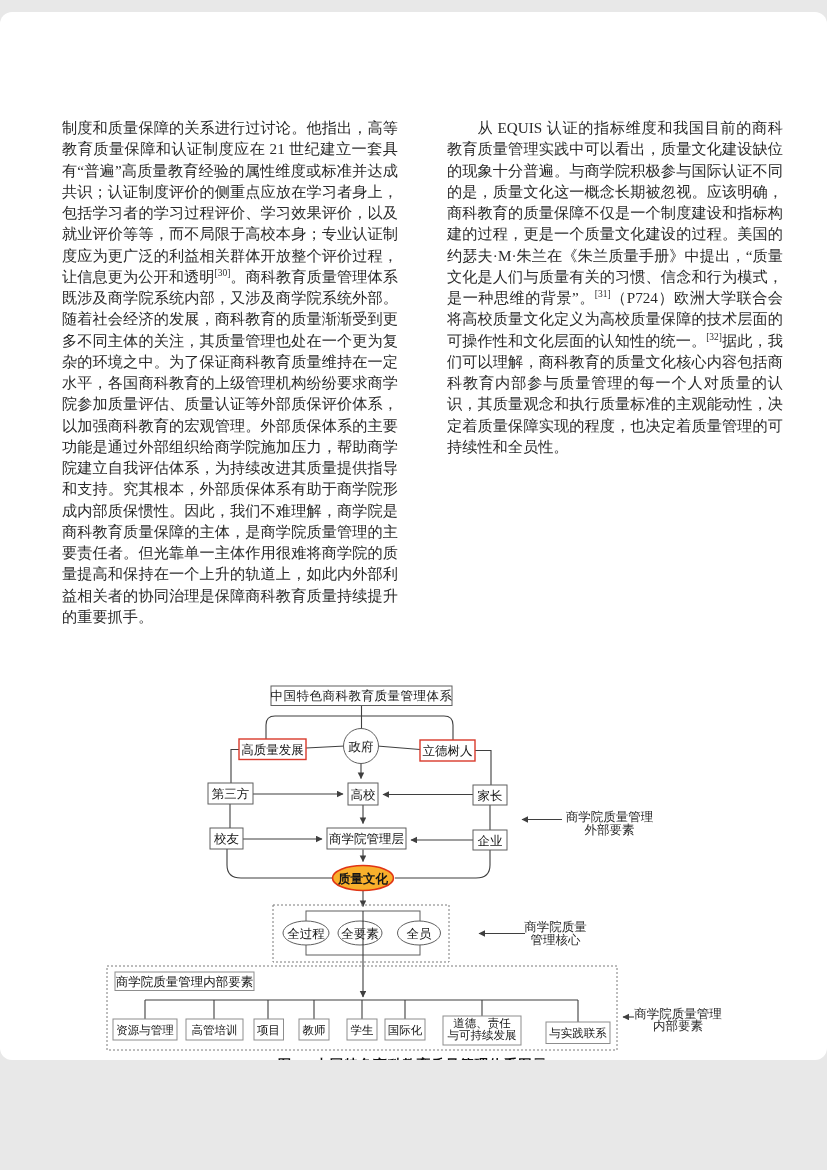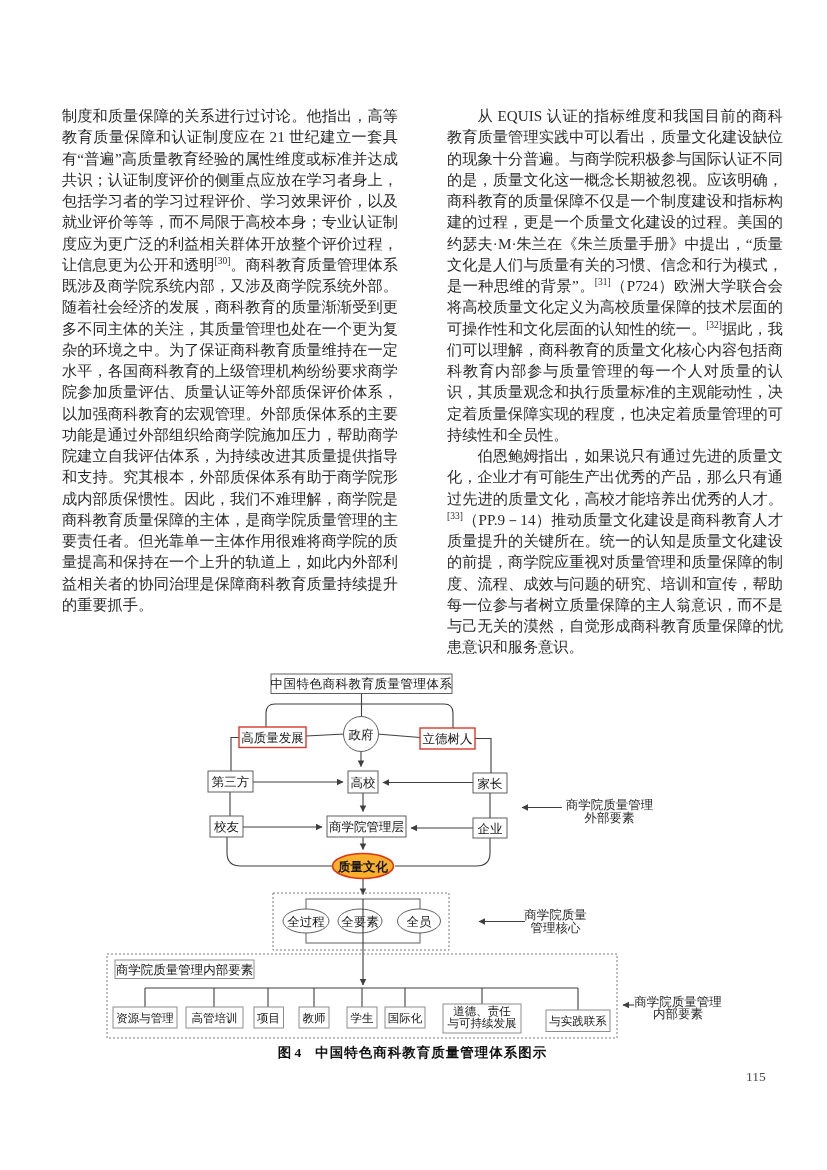--- a/index.html
+++ b/index.html
@@ -1,19 +1,20 @@
 <!DOCTYPE html>
 <html><head>
 <meta charset="utf-8">
 <style>
   html,body{margin:0;padding:0;background:#e8e8e8;}
   #page{
-    position:relative;width:827px;height:1170px;background:#ffffff;
-    margin:0 auto;overflow:hidden;
+    position:relative;width:827px;height:1048px;background:#ffffff;
+    margin:12px auto;overflow:hidden;
     font-family:"Liberation Serif","DejaVu Serif",serif;
+    border-radius:12px;
   }
   .col{
     position:absolute;top:105px;width:336px;
     font-size:15.2px;line-height:21.25px;color:#2a2a2a;
     text-align:justify;text-justify:inter-character;
   }
   #left-col{left:62px;}
   #right-col{left:447px;}
   .col p{margin:0;padding:0;}
   .col p.indent{text-indent:2em;}
@@ -41,21 +42,20 @@
 </head>
 <body>
 
 <div id="page">
 
   <div id="left-col" class="col">
       <p><span>制度和质量保障的关系进行过讨论。他指出，高等教育质量保障和认证制度应在 21 世纪建立一套具有“普遍”高质量教育经验的属性维度或标准并达成共识；认证制度评价的侧重点应放在学习者身上，包括学习者的学习过程评价、学习效果评价，以及就业评价等等，而不局限于高校本身；专业认证制度应为更广泛的利益相关群体开放整个评价过程，让信息更为公开和透明</span><sup>[30]</sup><span>。商科教育质量管理体系既涉及商学院系统内部，又涉及商学院系统外部。随着社会经济的发展，商科教育的质量渐渐受到更多不同主体的关注，其质量管理也处在一个更为复杂的环境之中。为了保证商科教育质量维持在一定水平，各国商科教育的上级管理机构纷纷要求商学院参加质量评估、质量认证等外部质保评价体系，以加强商科教育的宏观管理。外部质保体系的主要功能是通过外部组织给商学院施加压力，帮助商学院建立自我评估体系，为持续改进其质量提供指导和支持。究其根本，外部质保体系有助于商学院形成内部质保惯性。因此，我们不难理解，商学院是商科教育质量保障的主体，是商学院质量管理的主要责任者。但光靠单一主体作用很难将商学院的质量提高和保持在一个上升的轨道上，如此内外部利益相关者的协同治理是保障商科教育质量持续提升的重要抓手。</span></p>
     </div>
   <div id="right-col" class="col">
       <p class="indent"><span>从 EQUIS 认证的指标维度和我国目前的商科教育质量管理实践中可以看出，质量文化建设缺位的现象十分普遍。与商学院积极参与国际认证不同的是，质量文化这一概念长期被忽视。应该明确，商科教育的质量保障不仅是一个制度建设和指标构建的过程，更是一个质量文化建设的过程。美国的约瑟夫·M·朱兰在《朱兰质量手册》中提出，“质量文化是人们与质量有关的习惯、信念和行为模式，是一种思维的背景”。</span><sup>[31]</sup><span>（P724）欧洲大学联合会将高校质量文化定义为高校质量保障的技术层面的可操作性和文化层面的认知性的统一。</span><sup>[32]</sup><span>据此，我们可以理解，商科教育的质量文化核心内容包括商科教育内部参与质量管理的每一个人对质量的认识，其质量观念和执行质量标准的主观能动性，决定着质量保障实现的程度，也决定着质量管理的可持续性和全员性。</span></p>
-      <p class="indent"><span>伯恩鲍姆指出，如果说只有通过先进的质量文化，企业才有可能生产出优秀的产品，那么只有通过先进的质量文化，高校才能培养出优秀的人才。</span><sup>[33]</sup><span>（PP.9－14）推动质量文化建设是商科教育人才质量提升的关键所在。统一的认知是质量文化建设的前提，商学院应重视对质量管理和质量保障的制度、流程、成效与问题的研究、培训和宣传，帮助每一位参与者树立质量保障的主人翁意识，而不是与己无关的漠然，自觉形成商科教育质量保障的忧患意识和服务意识。</span></p>
     </div>
 
   <svg id="figure-svg" viewBox="0 0 827 1170">
     <defs>
       <marker id="arr" markerWidth="7" markerHeight="7" refX="5.5" refY="3" orient="auto">
         <path d="M0,0 L6,3 L0,6 Z" fill="#3f3f3f"></path>
       </marker>
     </defs>
 
     <g>

